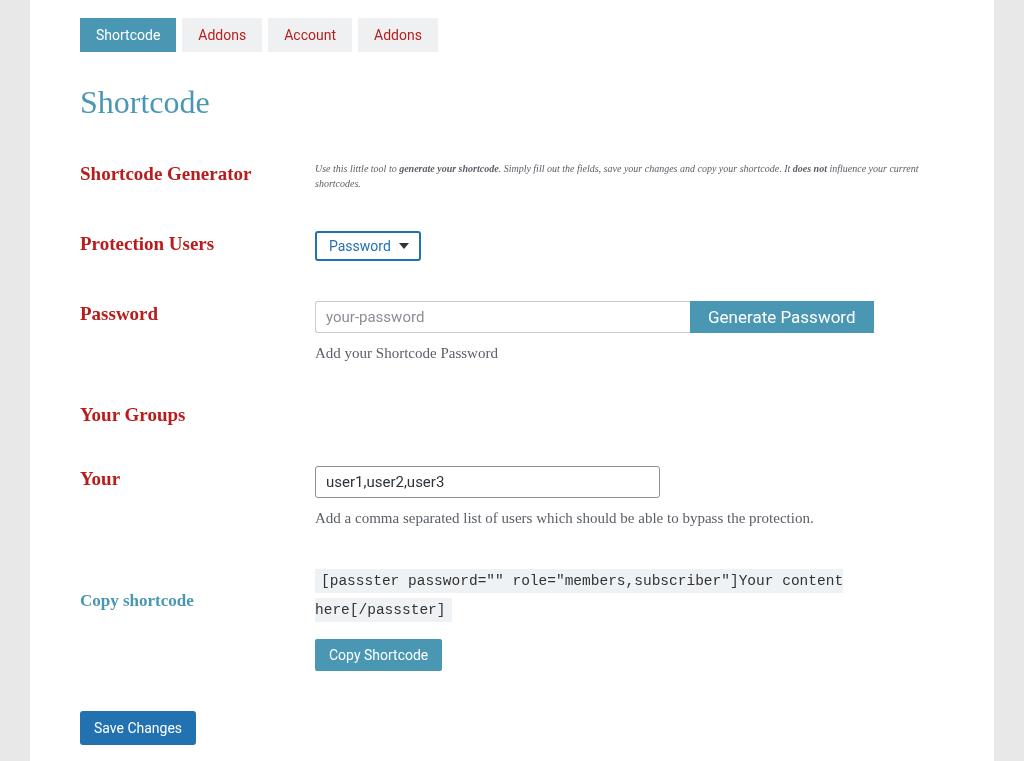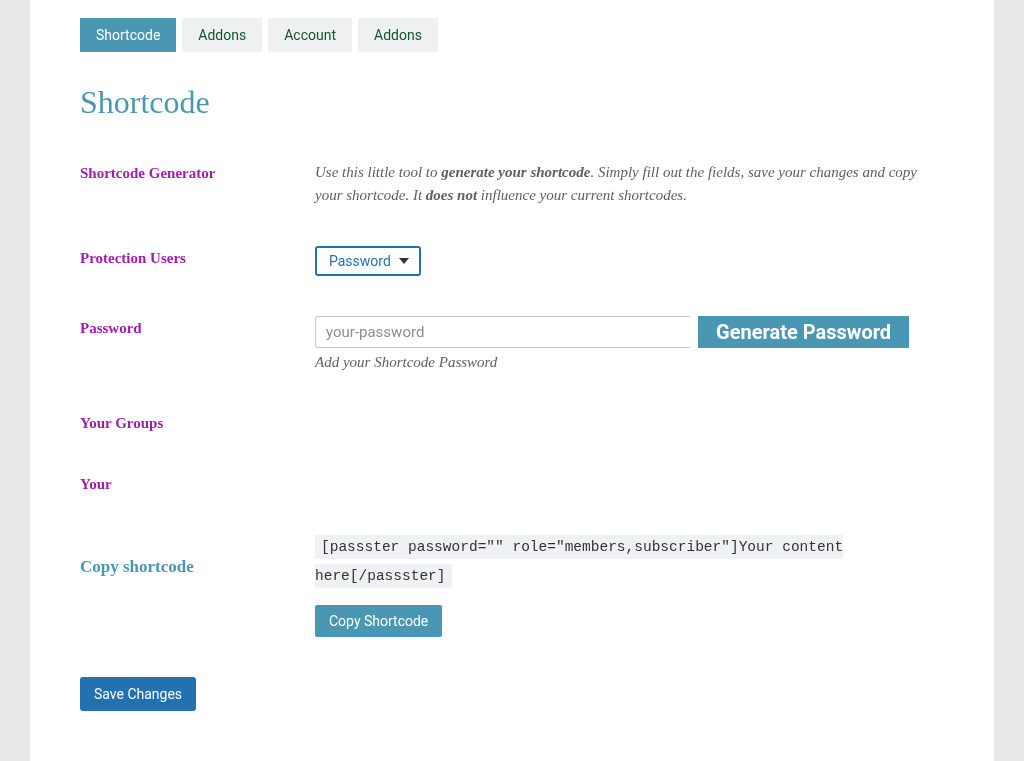--- a/index.html
+++ b/index.html
@@ -26,21 +26,21 @@
     }
     .tabs {
       display: flex;
       gap: 6px;
       margin-bottom: 32px;
     }
     .tab {
       padding: 9px 16px;
       font-size: 14px;
       background: #eef0f1;
-      color: #14532d;
+      color: #b91c1c;
       border: none;
       cursor: pointer;
       font-family: inherit;
     }
     .tab.active {
       background: #4a97b3;
       color: #fff;
     }
     .page-title {
       font-family: Georgia, "Times New Roman", serif;
@@ -54,36 +54,36 @@
       align-items: flex-start;
       margin-bottom: 40px;
     }
     .form-label-col {
       width: 235px;
       flex-shrink: 0;
       padding-top: 2px;
     }
     .form-label {
       font-family: Georgia, "Times New Roman", serif;
-      font-size: 15px;
+      font-size: 19px;
       font-weight: bold;
-      color: #a21caf;
+      color: #b91c1c;
     }
     .form-label.copy-label {
       color: #4a97b3;
       font-size: 17px;
     }
     .form-content-col {
       flex: 1;
     }
     .intro-text {
       font-family: Georgia, "Times New Roman", serif;
       font-style: italic;
       color: #5a5f66;
-      font-size: 15px;
+      font-size: 10px;
       line-height: 1.5;
     }
     .intro-text .bold {
       font-weight: bold;
     }
     .select-wrapper {
       display: inline-flex;
       align-items: center;
       border: 2px solid #2271b1;
       border-radius: 3px;
@@ -99,21 +99,21 @@
     .chevron-down {
       width: 0;
       height: 0;
       border-left: 5px solid transparent;
       border-right: 5px solid transparent;
       border-top: 6px solid #333;
     }
     .input-row {
       display: flex;
       align-items: stretch;
-      gap: 8px;
+      gap: 0;
     }
     .text-input {
       border: 1px solid #8c8f94;
       border-radius: 3px;
       padding: 5px 10px;
       font-size: 15px;
       font-family: inherit;
       color: #2c3338;
       background: #fff;
       height: 32px;
@@ -126,35 +126,33 @@
       border-top-right-radius: 0;
       border-bottom-right-radius: 0;
       border-right: none;
       border-color: #ccc;
     }
     .generate-btn {
       background: #4a97b3;
       color: #fff;
       border: none;
       padding: 0 18px;
-      font-size: 20px;
+      font-size: 17px;
       cursor: pointer;
       font-family: inherit;
       height: 32px;
-      font-weight: bold;
     }
     .groups-input, .users-input {
       width: 345px;
     }
     .hint-text {
       font-family: Georgia, "Times New Roman", serif;
-      font-style: italic;
       color: #5a5f66;
       font-size: 15px;
-      margin-top: 6px;
+      margin-top: 12px;
     }
     .shortcode-box {
       font-family: "Courier New", Courier, monospace;
       font-size: 14.5px;
       line-height: 2.0;
       color: #333;
       margin-bottom: 14px;
     }
     .shortcode-box span{
       background: #eef2f4;
@@ -238,20 +236,24 @@
     <div class="form-row">
       <div class="form-label-col">
         <span class="form-label">Your Groups</span>
       </div>
     </div>
 
     <div class="form-row">
       <div class="form-label-col">
         <span class="form-label">Your</span>
       </div>
+      <div class="form-content-col">
+        <input type="text" class="text-input users-input" value="user1,user2,user3" style="">
+        <div class="hint-text">Add a comma separated list of users which should be able to bypass the protection.</div>
+      </div>
     </div>
 
     <div class="form-row copy-row">
       <div class="form-label-col">
         <span class="form-label copy-label">Copy shortcode</span>
       </div>
       <div class="form-content-col">
         <div class="shortcode-box"><span>[passster password="" role="members,subscriber"]Your content here[/passster]</span></div>
         <button class="copy-btn">Copy Shortcode</button>
       </div>

